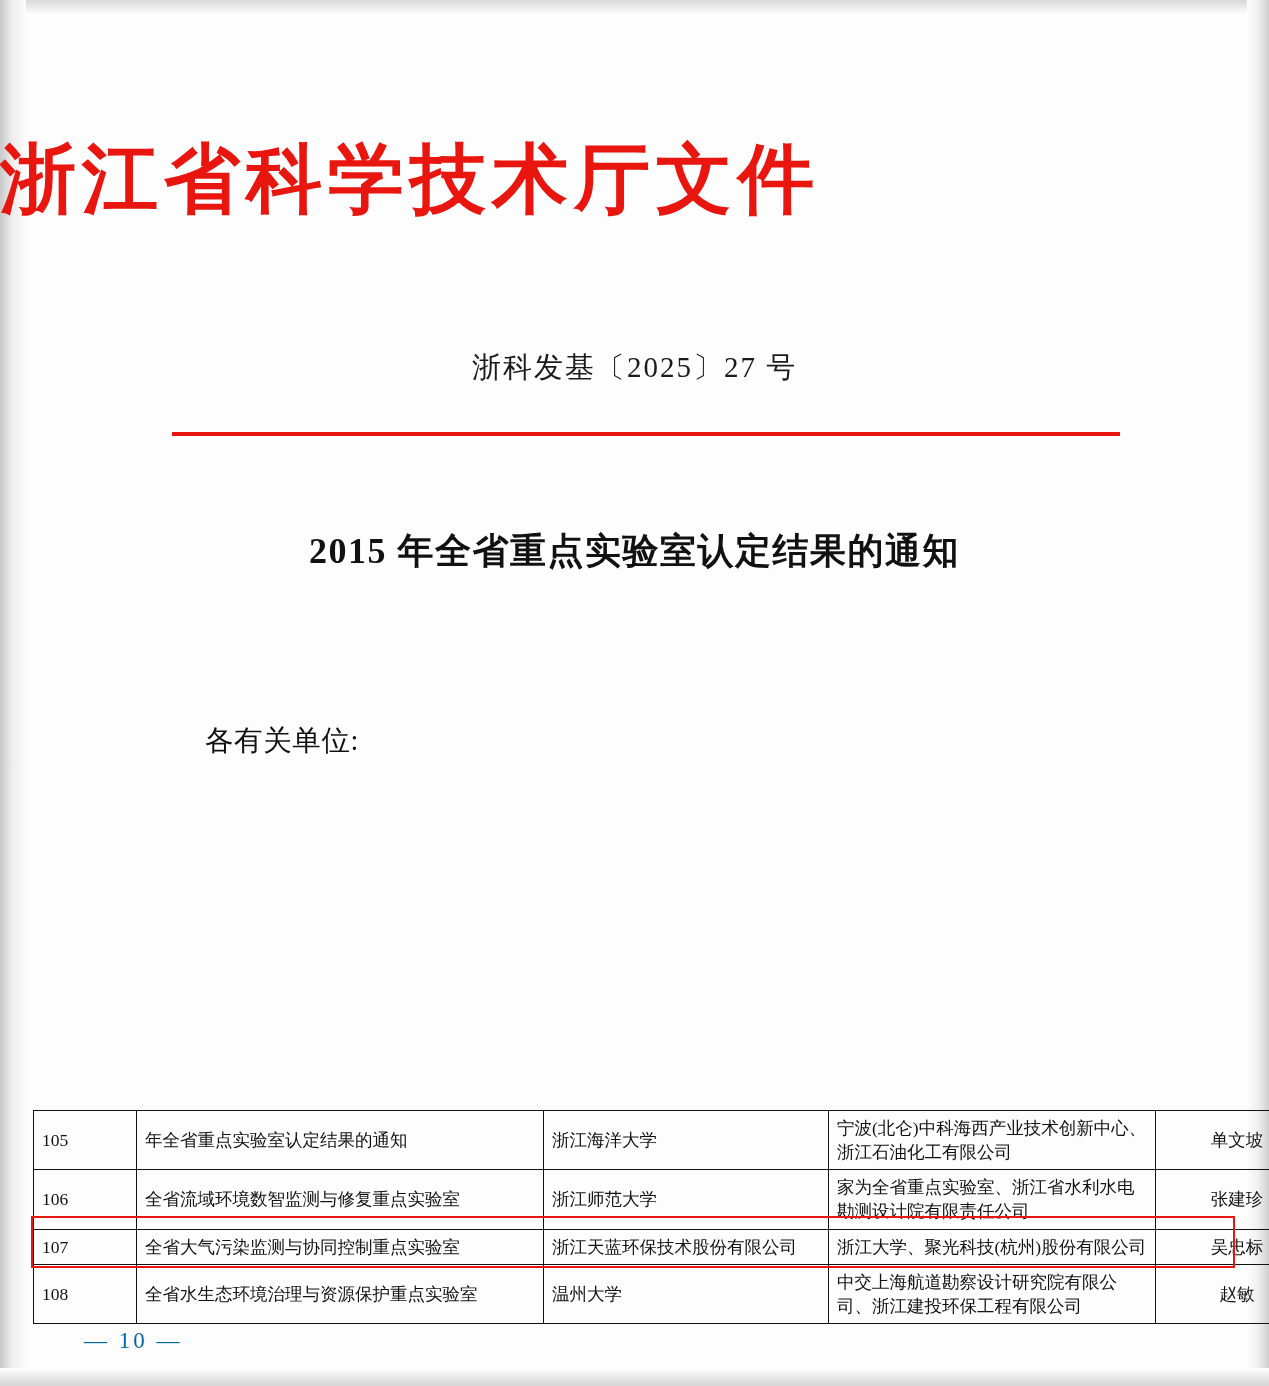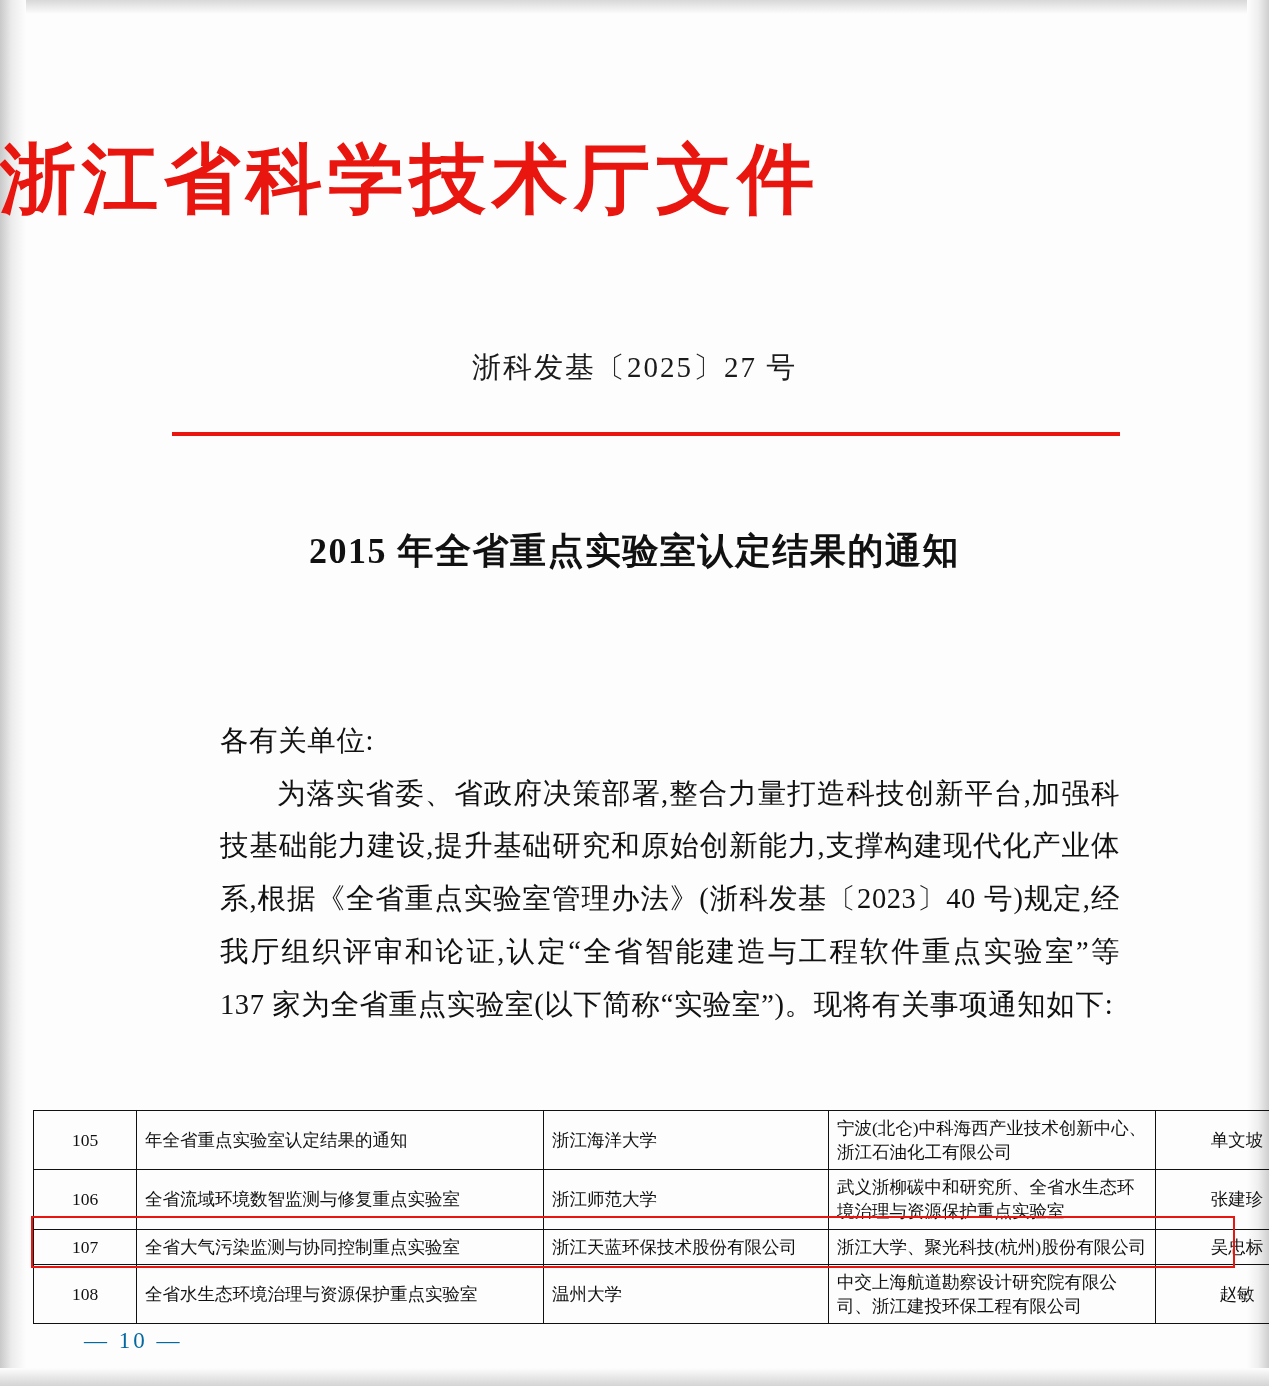--- a/index.html
+++ b/index.html
@@ -101,21 +101,20 @@
   .body-block {
     position: absolute;
     left: 205px;
     top: 715px;
     width: 900px;
     font-size: 28.5px;
     line-height: 1.85;
     letter-spacing: 0.6px;
     color: #111;
     text-align: justify;
-    margin-left: 15px;
   }
   .body-block p { margin: 0; }
   .body-block .indent { text-indent: 2em; }
 
   
   .tbl-wrap {
     position: absolute;
     left: 33px;
     top: 1110px;
     width: 1200px;
@@ -128,21 +127,20 @@
     color: #111;
   }
   table.result-table td {
     border: 1.6px solid #111;
     padding: 5px 8px;
     vertical-align: middle;
     line-height: 1.38;
   }
   td.c-no {
     width: 86px;
-    text-align: center;
     margin-top: 23px;
   }
   td.c-lab {
     width: 390px;
     padding-left: 14px;
   }
   td.c-host {
     width: 268px;
     padding-left: 14px;
   }
@@ -192,38 +190,37 @@
   <div class="doc-number">浙科发基〔2025〕27 号</div>
 
   <div class="red-rule"></div>
 
   <div class="title-block">
     <div>2015 年全省重点实验室认定结果的通知</div>
   </div>
 
   <div class="body-block">
     <p>各有关单位:</p>
-    <p class="indent">为落实省委、省政府决策部署,整合力量打造科技创新平台,加强科技基础能力建设,提升基础研究和原始创新能力,支撑构建现代化产业体系,根据《全省重点实验室管理办法》(浙科发基〔2023〕40 号)规定,经我厅组织评审和论证,认定“全省智能建造与工程软件重点实验室”等 137 家为全省重点实验室(以下简称“实验室”)。现将有关事项通知如下:</p>
   </div>
 
   <div class="tbl-wrap">
     <table class="result-table">
       <tbody>
         <tr>
           <td class="c-no">105</td>
           <td class="c-lab">年全省重点实验室认定结果的通知</td>
           <td class="c-host">浙江海洋大学</td>
           <td class="c-join">宁波(北仑)中科海西产业技术创新中心、浙江石油化工有限公司</td>
           <td class="c-person">单文坡</td>
         </tr>
         <tr>
           <td class="c-no">106</td>
           <td class="c-lab">全省流域环境数智监测与修复重点实验室</td>
           <td class="c-host">浙江师范大学</td>
-          <td class="c-join">武义浙柳碳中和研究所、全省水生态环境治理与资源保护重点实验室</td>
+          <td class="c-join">家为全省重点实验室、浙江省水利水电勘测设计院有限责任公司</td>
           <td class="c-person">张建珍</td>
         </tr>
         <tr class="highlight-row">
           <td class="c-no">107</td>
           <td class="c-lab">全省大气污染监测与协同控制重点实验室</td>
           <td class="c-host">浙江天蓝环保技术股份有限公司</td>
           <td class="c-join">浙江大学、聚光科技(杭州)股份有限公司</td>
           <td class="c-person">吴忠标</td>
         </tr>
         <tr>

